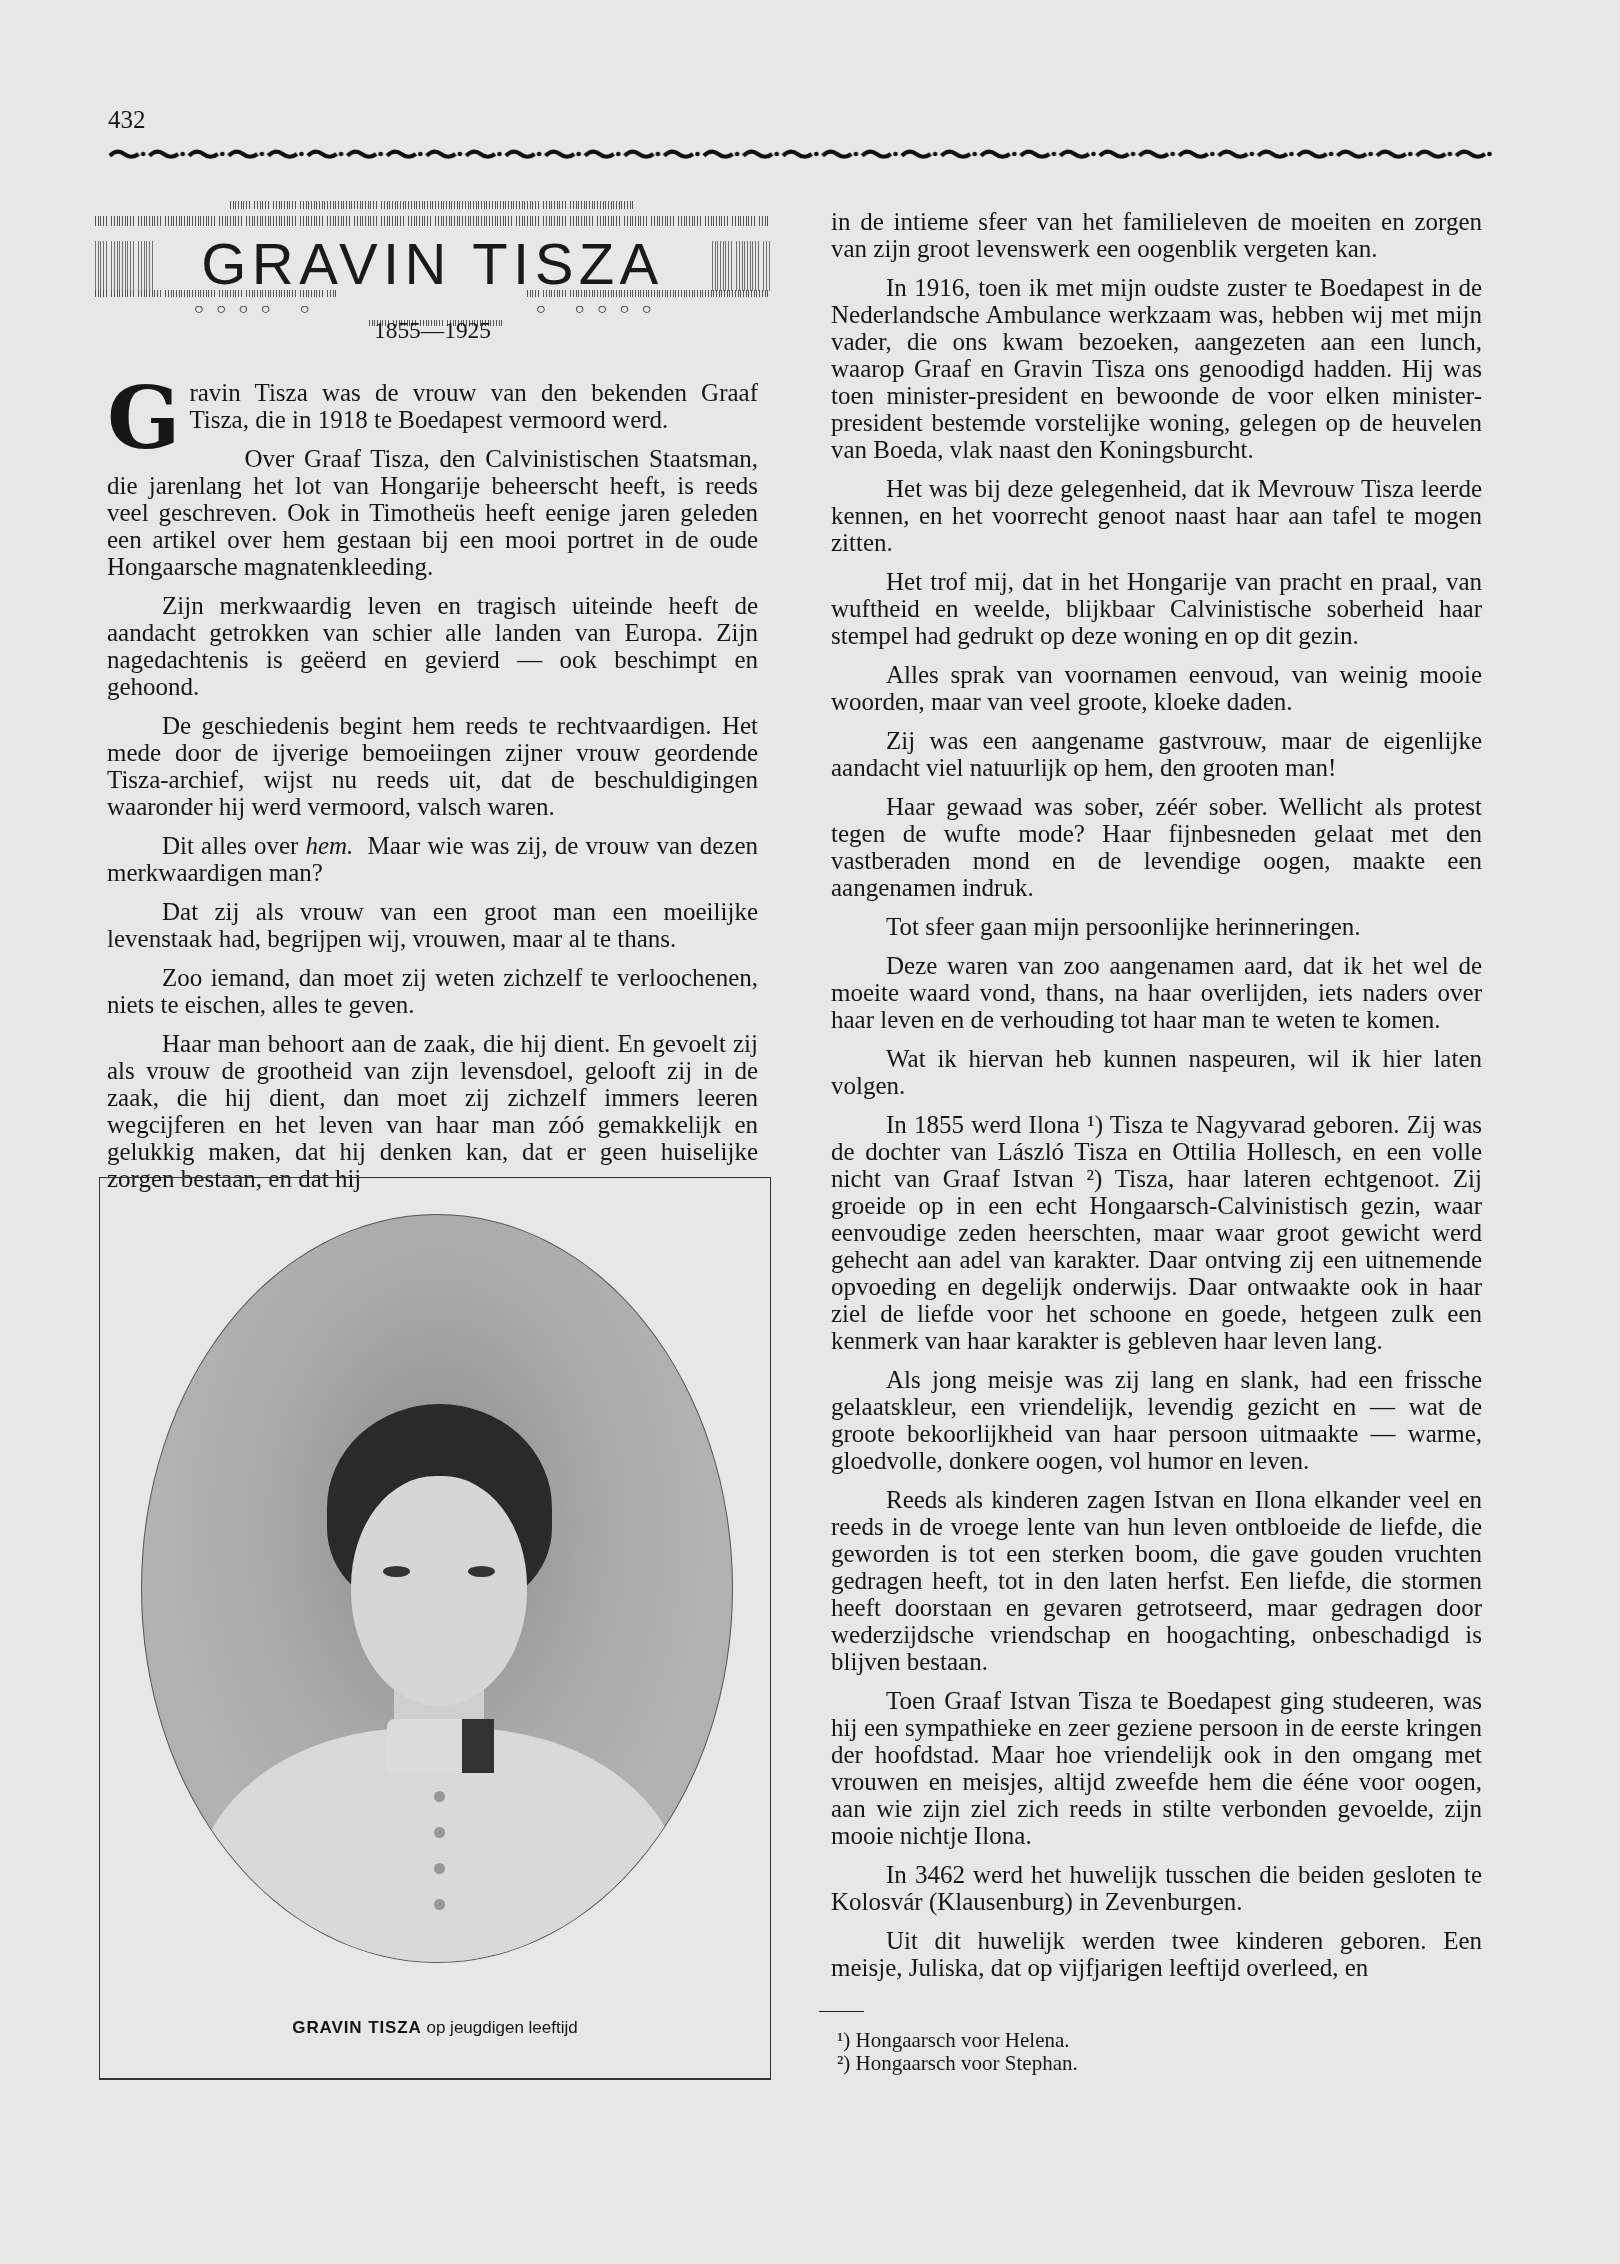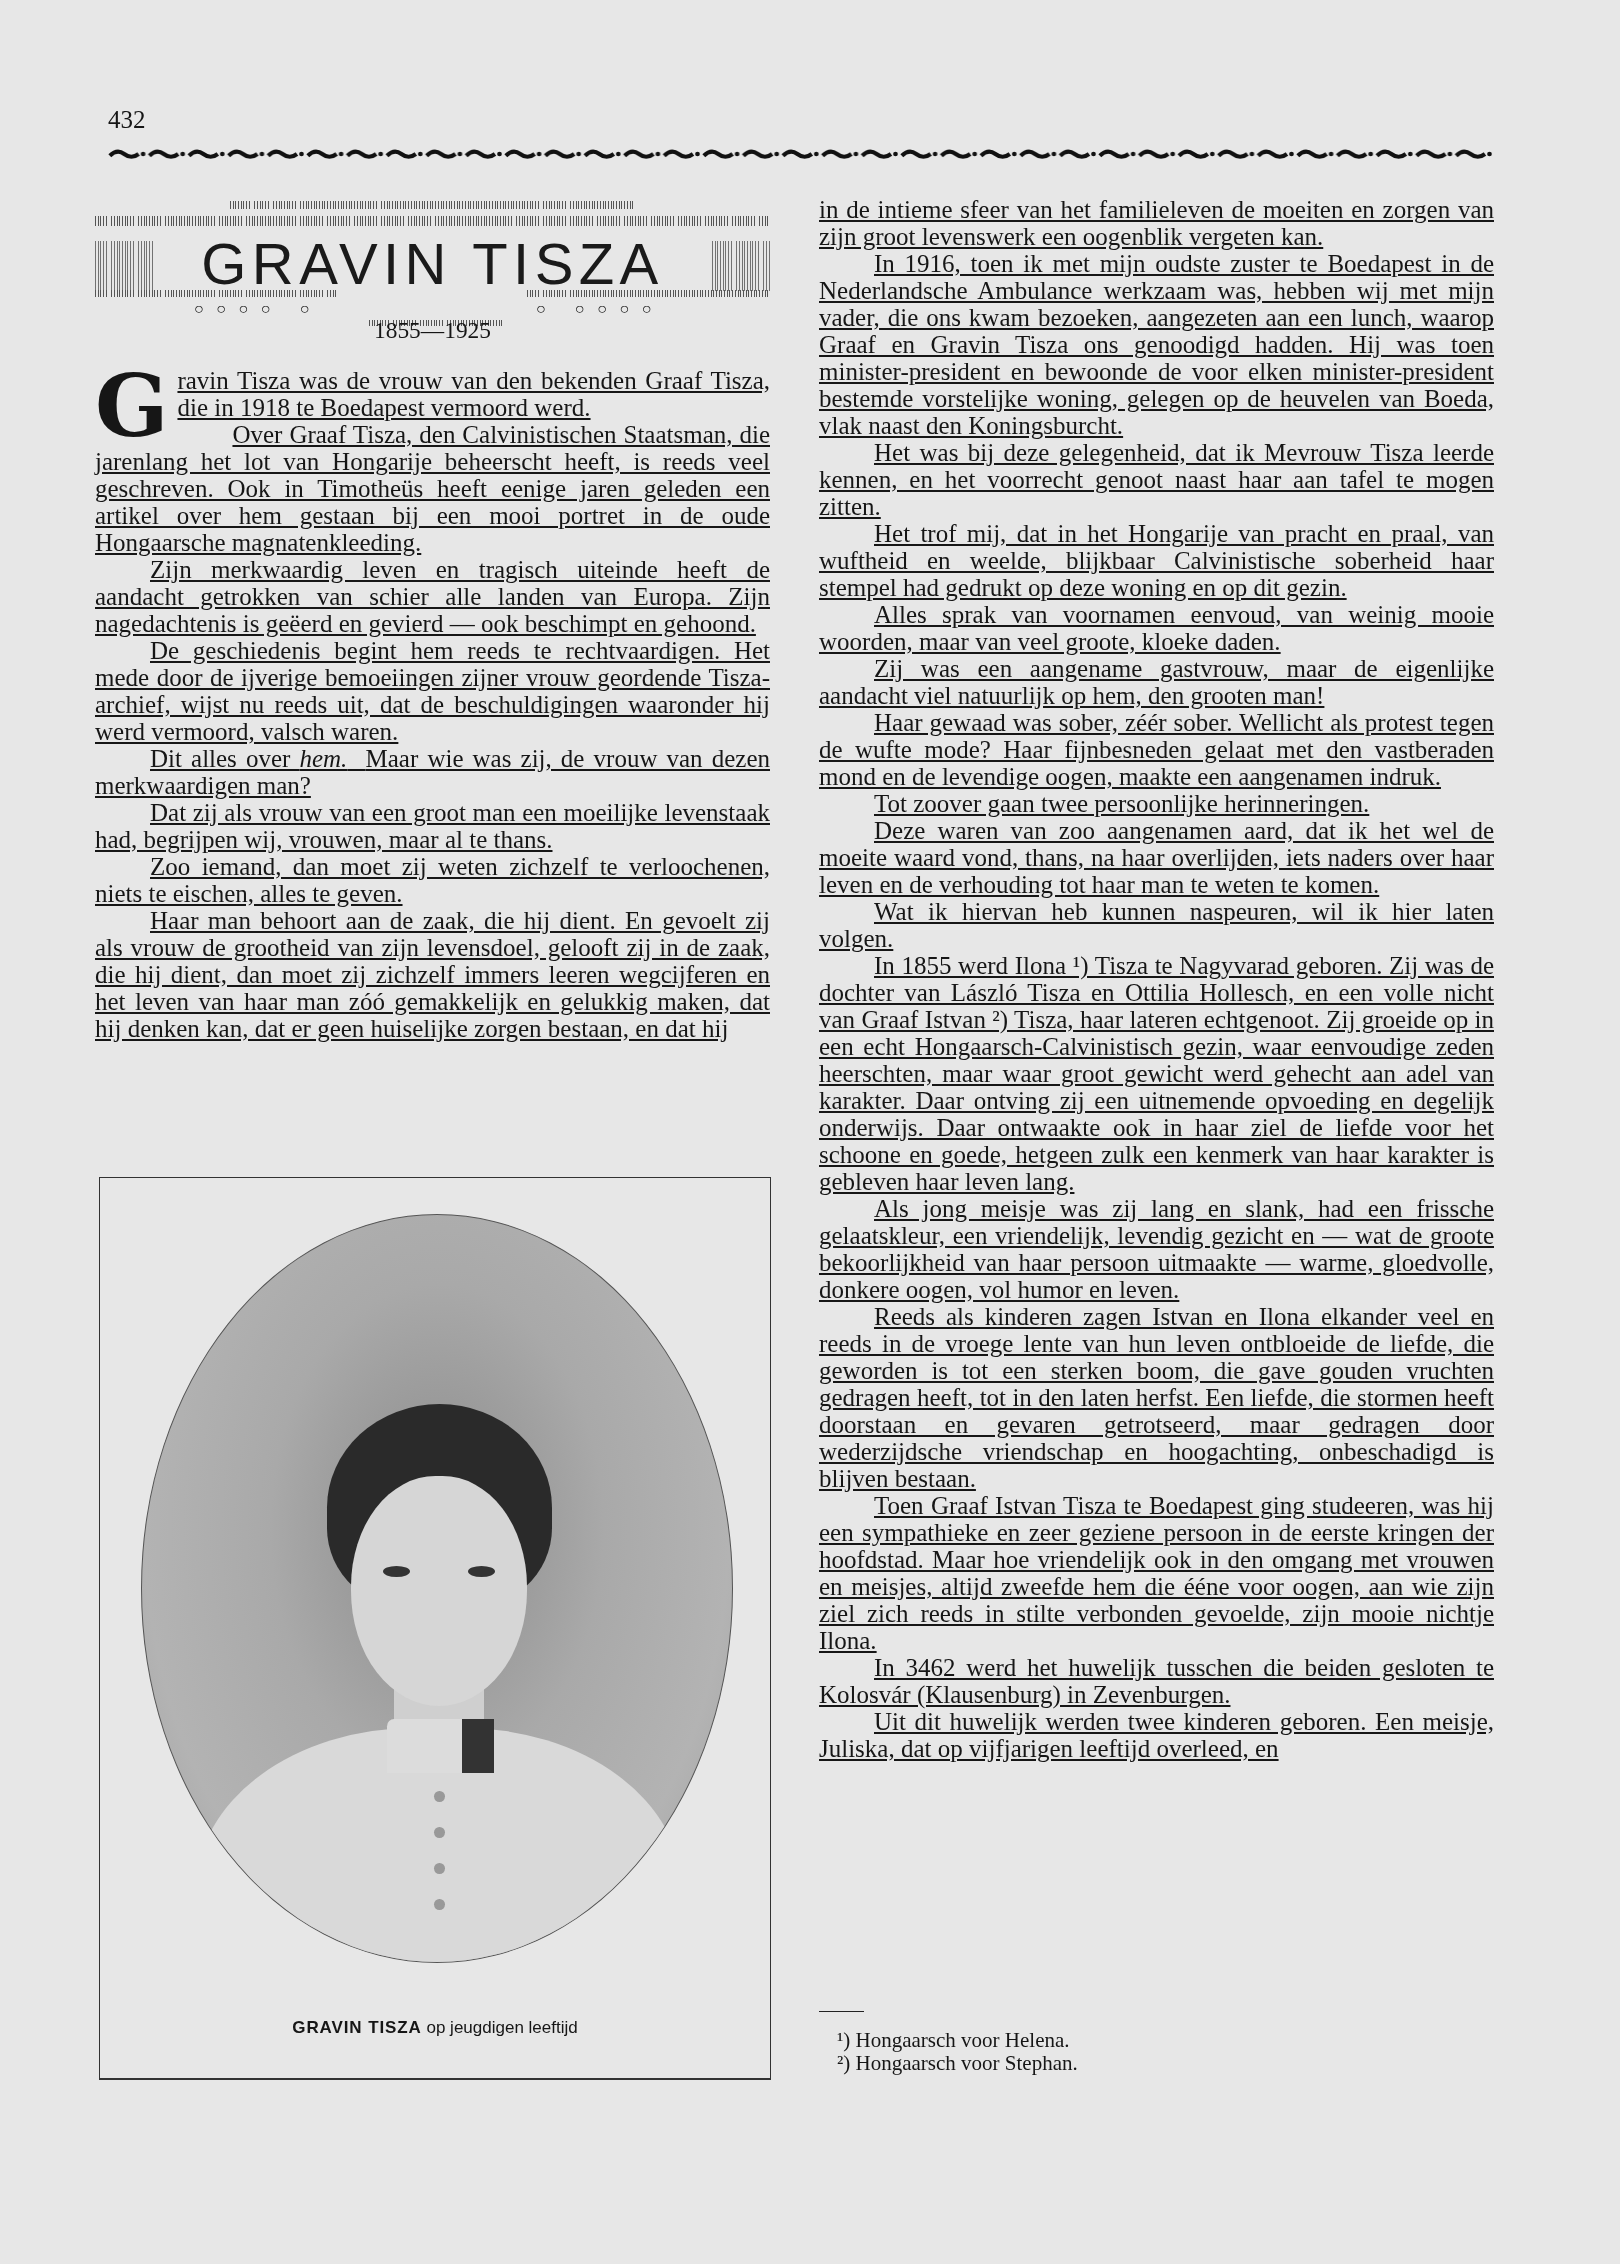--- a/index.html
+++ b/index.html
@@ -8,21 +8,21 @@
   .page-number { position:absolute; left:108px; top:106px; font-size:25px;font-family:Liberation Serif, serif; }
   .wave { position:absolute; left:108px; top:144px; width:1386px; height:20px; }
   
   .hdr { position:absolute; left:95px; top:196px; width:675px; height:135px; }
   .hatch { position:absolute; background: repeating-linear-gradient(90deg, #555 0 0.9px, transparent 0.9px 2.7px); }
   .title { position:absolute; left:0; width:100%; top:34px; text-align:center; font-size:58px; letter-spacing:5.4px;
            font-family:"Liberation Sans", "DejaVu Sans", sans-serif; font-weight:normal; color:#1a1a1a; }
   .dates { position:absolute; left:0; width:100%; top:97px; text-align:center; font-size:23.4px;margin-top:24px; }
   .dots { position:absolute; top:104px; font-size:16px; letter-spacing:12.6px; }
   .col { position:absolute; font-size:25px; line-height:27px; text-align:justify; }
-  .col p { margin:0; text-indent:2.2em;text-decoration:underline; }
+  .col p { margin:12px; text-indent:2.2em; }
   .col p.noind { text-indent:0; }
   #col-left { left:95px; top:367px; width:675px; }
   #col-right { left:819px; top:196px; width:675px; }
   .dropcap { float:left; font-family:"DejaVu Serif", serif; font-size:86px; line-height:70px; font-weight:bold; margin:3.6px 9px 0 0; }
   .photo-frame { position:absolute; left:99px; top:1177px; width:670px; height:900px; border:1.4px solid #333; border-bottom:2.7px solid #333; }
   .oval { position:absolute; left:41px; top:36px; width:590px; height:747px; border-radius:50%;
           background: radial-gradient(ellipse at 50% 42%, #8b8b8b 0, #a9a9a9 40%, #b3b3b3 70%, #9a9a9a 100%);
           border:1.8px solid #555; overflow:hidden; }
   .hair { position:absolute; left:185px; top:189px; width:225px; height:207px; border-radius:50% 50% 40% 40%; background:#2a2a2a; }
   .face { position:absolute; left:209px; top:261px; width:176px; height:230px; border-radius:48% 48% 50% 50%; background:#d6d6d6; }
@@ -98,21 +98,21 @@
 </div>
 
 <div class="col" id="col-right">
   <p class="noind">in de intieme sfeer van het familieleven de moeiten en zorgen van zijn groot levenswerk een oogenblik vergeten kan.</p>
   <p>In 1916, toen ik met mijn oudste zuster te Boedapest in de Nederlandsche Ambulance werkzaam was, hebben wij met mijn vader, die ons kwam bezoeken, aangezeten aan een lunch, waarop Graaf en Gravin Tisza ons genoodigd hadden.  Hij was toen minister-president en bewoonde de voor elken minister-president bestemde vorstelijke woning, gelegen op de heuvelen van Boeda, vlak naast den Koningsburcht.</p>
   <p>Het was bij deze gelegenheid, dat ik Mevrouw Tisza leerde kennen, en het voorrecht genoot naast haar aan tafel te mogen zitten.</p>
   <p>Het trof mij, dat in het Hongarije van pracht en praal, van wuftheid en weelde, blijkbaar Calvinistische soberheid haar stempel had gedrukt op deze woning en op dit gezin.</p>
   <p>Alles sprak van voornamen eenvoud, van weinig mooie woorden, maar van veel groote, kloeke daden.</p>
   <p>Zij was een aangename gastvrouw, maar de eigenlijke aandacht viel natuurlijk op hem, den grooten man!</p>
   <p>Haar gewaad was sober, zéér sober.  Wellicht als protest tegen de wufte mode? Haar fijnbesneden gelaat met den vastberaden mond en de levendige oogen, maakte een aangenamen indruk.</p>
-  <p>Tot zoover gaan twee persoonlijke herinneringen.</p>
+  <p>Tot sfeer gaan mijn persoonlijke herinneringen.</p>
   <p>Deze waren van zoo aangenamen aard, dat ik het wel de moeite waard vond, thans, na haar overlijden, iets naders over haar leven en de verhouding tot haar man te weten te komen.</p>
   <p>Wat ik hiervan heb kunnen naspeuren, wil ik hier laten volgen.</p>
   <p>In 1855 werd Ilona ¹) Tisza te Nagyvarad geboren. Zij was de dochter van László Tisza en Ottilia Hollesch, en een volle nicht van Graaf Istvan ²) Tisza, haar lateren echtgenoot.  Zij groeide op in een echt Hongaarsch-Calvinistisch gezin, waar eenvoudige zeden heerschten, maar waar groot gewicht werd gehecht aan adel van karakter.  Daar ontving zij een uitnemende opvoeding en degelijk onderwijs.  Daar ontwaakte ook in haar ziel de liefde voor het schoone en goede, hetgeen zulk een kenmerk van haar karakter is gebleven haar leven lang.</p>
   <p>Als jong meisje was zij lang en slank, had een frissche gelaatskleur, een vriendelijk, levendig gezicht en — wat de groote bekoorlijkheid van haar persoon uitmaakte — warme, gloedvolle, donkere oogen, vol humor en leven.</p>
   <p>Reeds als kinderen zagen Istvan en Ilona elkander veel en reeds in de vroege lente van hun leven ontbloeide de liefde, die geworden is tot een sterken boom, die gave gouden vruchten gedragen heeft, tot in den laten herfst. Een liefde, die stormen heeft doorstaan en gevaren getrotseerd, maar gedragen door wederzijdsche vriendschap en hoogachting, onbeschadigd is blijven bestaan.</p>
   <p>Toen Graaf Istvan Tisza te Boedapest ging studeeren, was hij een sympathieke en zeer geziene persoon in de eerste kringen der hoofdstad.  Maar hoe vriendelijk ook in den omgang met vrouwen en meisjes, altijd zweefde hem die ééne voor oogen, aan wie zijn ziel zich reeds in stilte verbonden gevoelde, zijn mooie nichtje Ilona.</p>
   <p>In 3462 werd het huwelijk tusschen die beiden gesloten te Kolosvár (Klausenburg) in Zevenburgen.</p>
   <p>Uit dit huwelijk werden twee kinderen geboren. Een meisje, Juliska, dat op vijfjarigen leeftijd overleed, en</p>
 </div>
 

